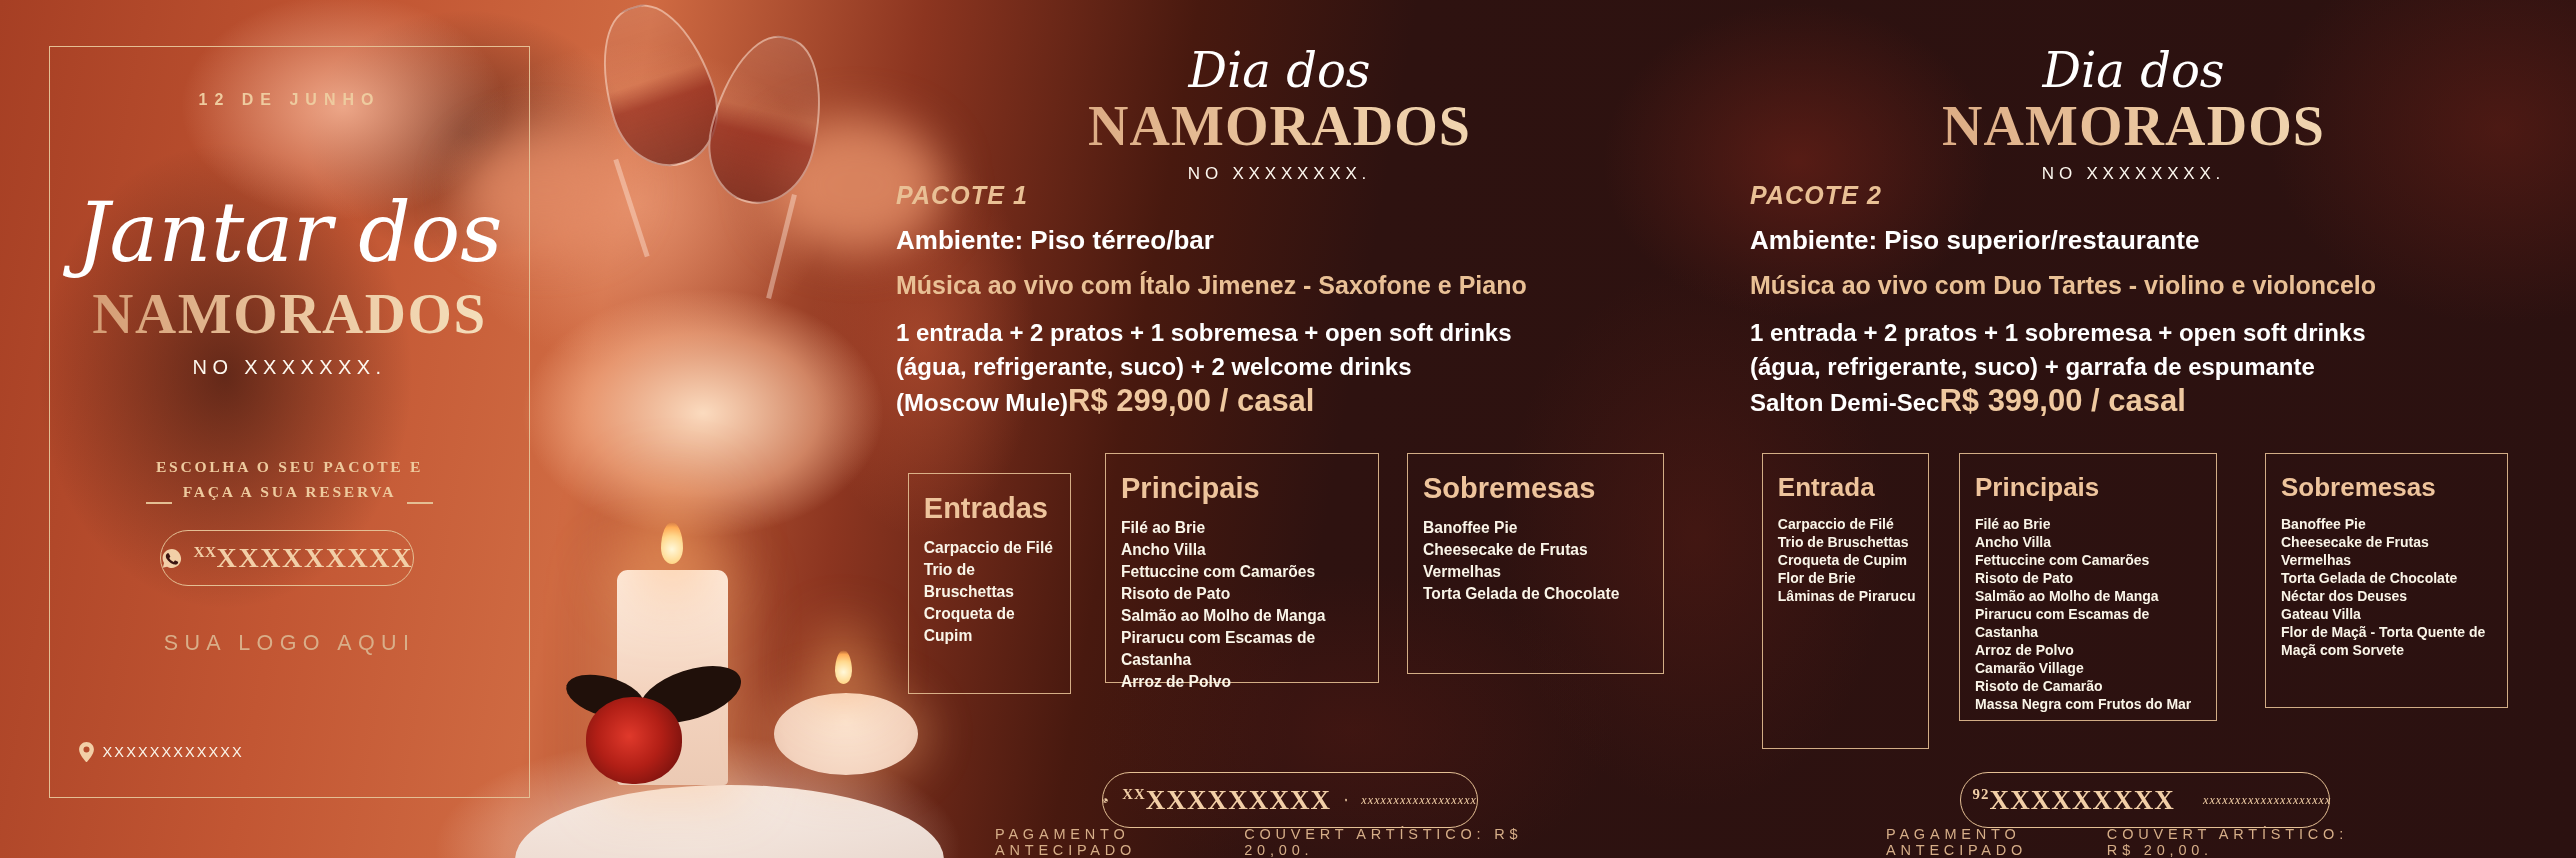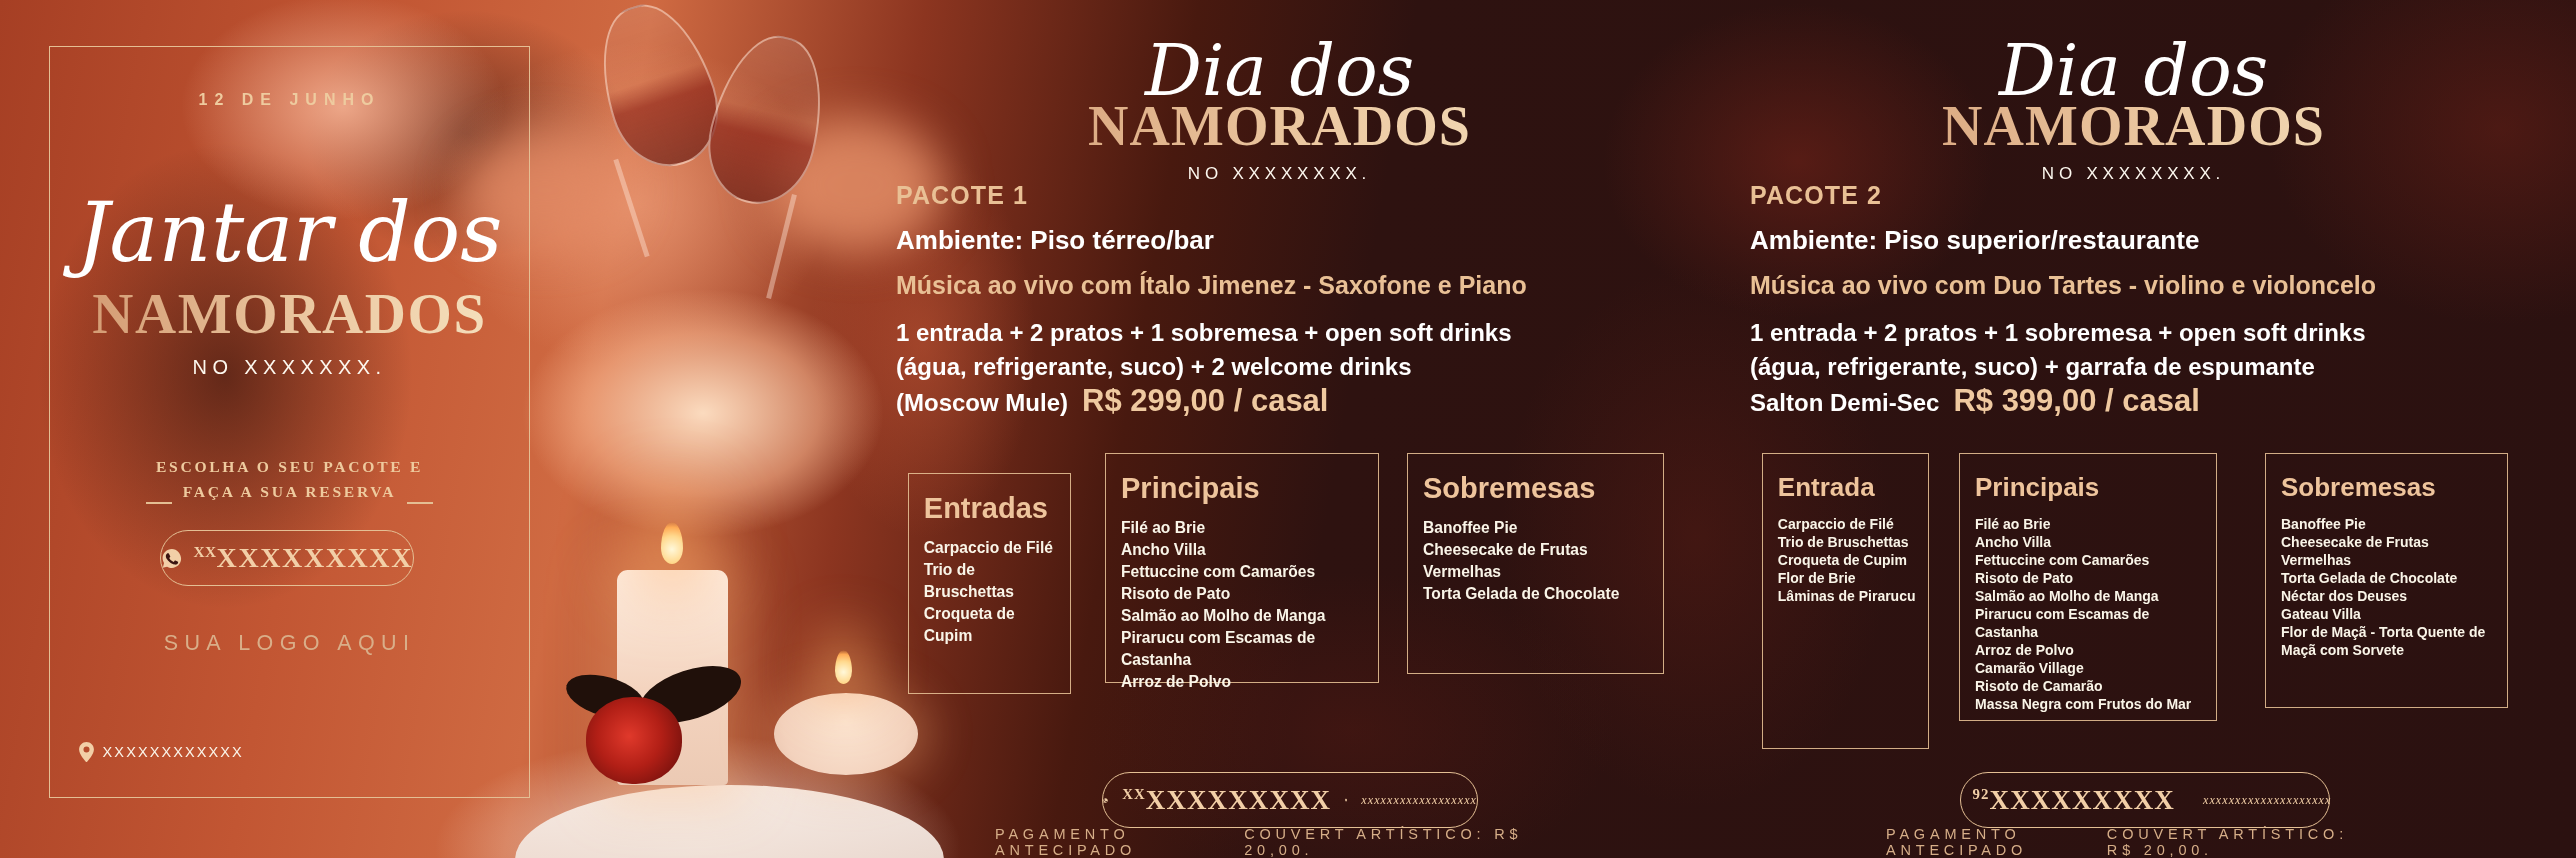--- a/index.html
+++ b/index.html
@@ -75,28 +75,28 @@
   .pill-phone{font-size:28px;letter-spacing:1.6px;color:#f2cfa7;font-weight:600;}
   .pill-phone sup{font-size:0.55em;letter-spacing:0.5px;}
   .lp-logo{top:585px;font-size:21.5px;letter-spacing:6.4px;color:#d9ae89;}
   .lp-loc{position:absolute;left:30px;top:696px;display:flex;align-items:center;gap:8.6px;}
   .lp-loc .pin{width:15px;height:20.4px;}
   .lp-loc-text{font-size:14.5px;letter-spacing:2.1px;color:#fbf5ea;}
 
   
   .pkg{position:absolute;top:0;width:767px;height:859px;}
   #pkg1{left:896px;} #pkg2{left:1750px;}
-  .brand-script{top:30px;font-size:71px;line-height:81px;color:#ffffff;}
+  .brand-script{top:30px;font-size:48px;line-height:81px;color:#ffffff;}
   .brand-serif{top:98px;font-size:56px;line-height:57px;font-weight:700;letter-spacing:1.1px;}
   .brand-sub{top:164px;font-size:17px;letter-spacing:4.8px;color:#fdf8ef;}
-  .pkg-label{top:181px;font-size:25px;font-weight:800;letter-spacing:1.1px;color:#e9c095;}
+  .pkg-label{top:181px;font-size:25px;font-weight:800;letter-spacing:1.1px;color:#e9c095;font-style:italic;}
   .ambience{top:225px;font-size:26px;font-weight:700;color:#ffffff;}
   .music{top:271px;font-size:25px;font-weight:700;color:#e9c095;}
   .desc{top:316px;font-size:24px;line-height:34px;font-weight:700;color:#ffffff;}
-  .desc-l3{display:flex;align-items:baseline;gap:14px;}
+  .desc-l3{display:flex;align-items:baseline;}
   .price{font-size:31px;font-weight:700;color:#efc9a0;}
 
   .boxes{position:absolute;top:453px;left:0;width:100%;height:279px;}
   .mbox{position:absolute;border:1.6px solid rgba(228,191,148,.9);box-sizing:border-box;
     padding:18px 9.7px 0 15px;}
   .mbox-title{font-size:29px;font-weight:800;color:#eec49c;}
   .mbox-items{margin-top:11.8px;}
   .menu-item{font-weight:700;color:#faf5e8;}
   .p1 .menu-item{font-size:15.6px;line-height:22px;}
   .p2 .menu-item{font-size:14px;line-height:18px;}

